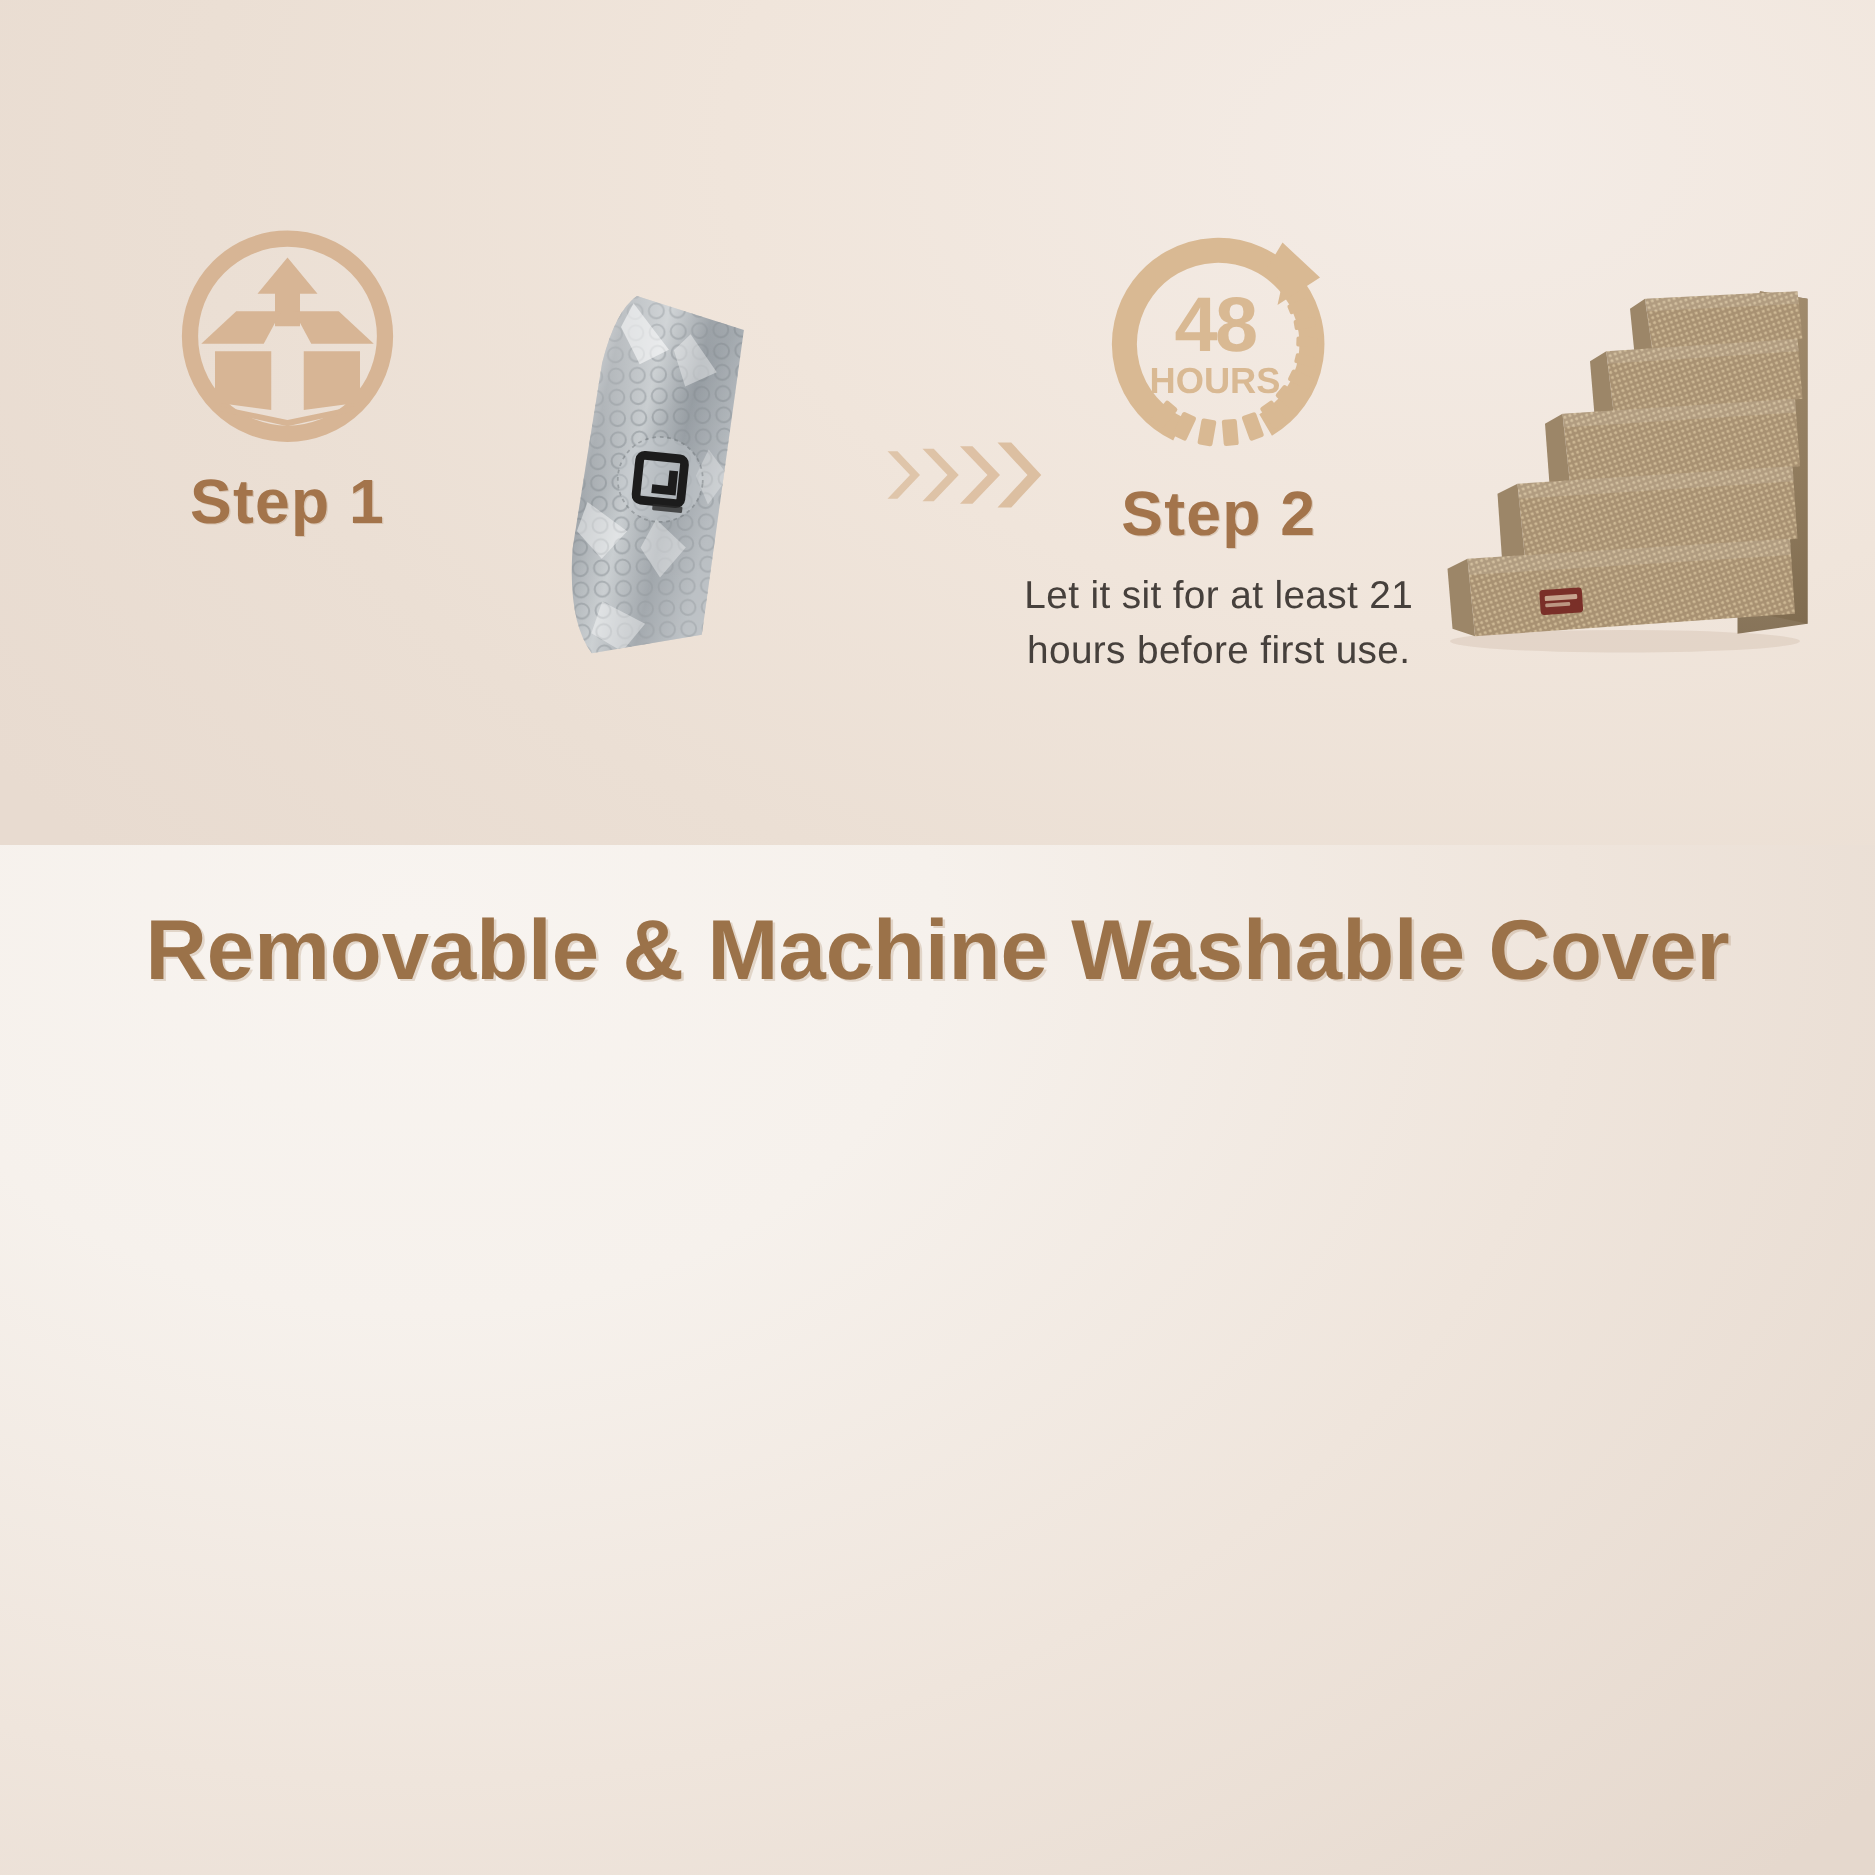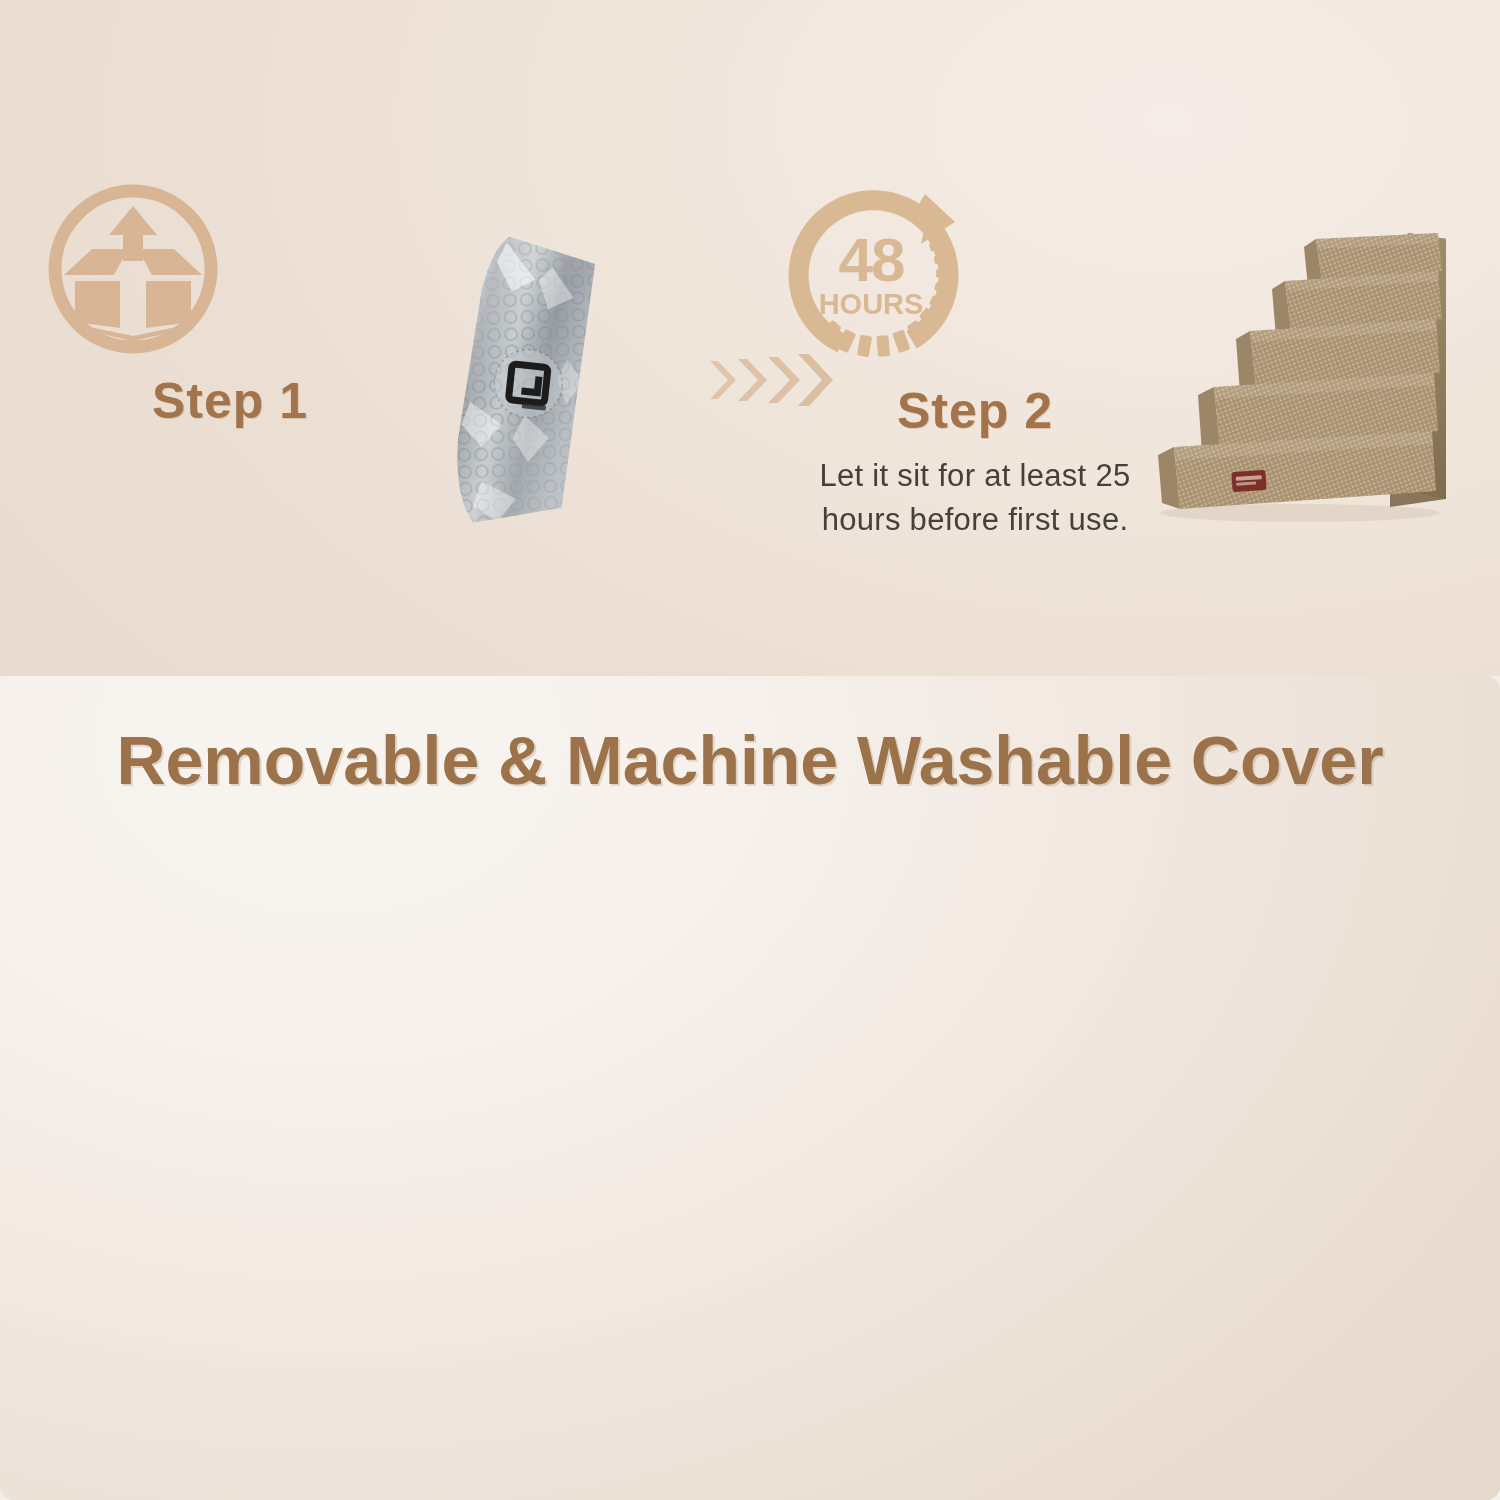--- a/index.html
+++ b/index.html
@@ -44,20 +44,21 @@
     position: absolute;
     left: 785px;
     top: 186px;
     width: 380px;
     text-align: center;
   }
   .step-icon-wrap {
     height: 200px;
     display: flex;
     align-items: flex-start;
+    justify-content: center;
   }
   .step-title {
     font-size: 50px;
     font-weight: bold;
     color: #a3744b;
     letter-spacing: 1px;
     line-height: 1;
     margin: 0 0 18px 0;
     text-shadow: 1px 1px 0 rgba(160,120,80,.25);
   }
@@ -101,21 +102,20 @@
   
   #bottom-section {
     position: absolute;
     left: 0;
     top: 676px;
     width: 1500px;
     height: 824px;
     background:
       radial-gradient(ellipse 1500px 1100px at 22% 8%, #f8f4f0 0%, #f6f1ec 28%, #efe5dc 62%, #e5d8cd 100%);
     overflow: hidden;
-    border-radius: 14px;
   }
   #section-title {
     position: absolute;
     left: 0;
     top: 45px;
     width: 1500px;
     text-align: center;
     font-size: 68px;
     font-weight: bold;
     color: #9b7249;
@@ -260,21 +260,21 @@
               </g>
             <g transform="rotate(130 89 89)">
                 <rect x="150" y="80" width="21" height="12" rx="2"></rect>
               </g>
           </g>
           <text x="86" y="95" text-anchor="middle" font-family="'Liberation Sans', sans-serif" font-size="62" font-weight="bold" fill="#d9b993" letter-spacing="-2">48</text>
           <text x="86" y="128" text-anchor="middle" font-family="'Liberation Sans', sans-serif" font-size="29" font-weight="bold" fill="#d9b993" letter-spacing="0">HOURS</text>
         </svg>
       </div>
       <h2 class="step-title">Step 2</h2>
-      <p class="step-desc">Let it sit for at least 25 hours before first use.</p>
+      <p class="step-desc">Let it sit for at least 21 hours before first use.</p>
     </div>
 
     <div id="stairs-photo">
       <svg width="330" height="310" viewBox="0 0 330 310">
         <defs>
           <pattern id="meshP" width="6" height="6" patternUnits="userSpaceOnUse" patternTransform="rotate(25)">
             <rect width="6" height="6" fill="#a89172"></rect>
             <circle cx="1.6" cy="1.6" r="1.2" fill="#cdb894"></circle>
             <circle cx="4.6" cy="4.6" r="1.2" fill="#cdb894"></circle>
           </pattern>

